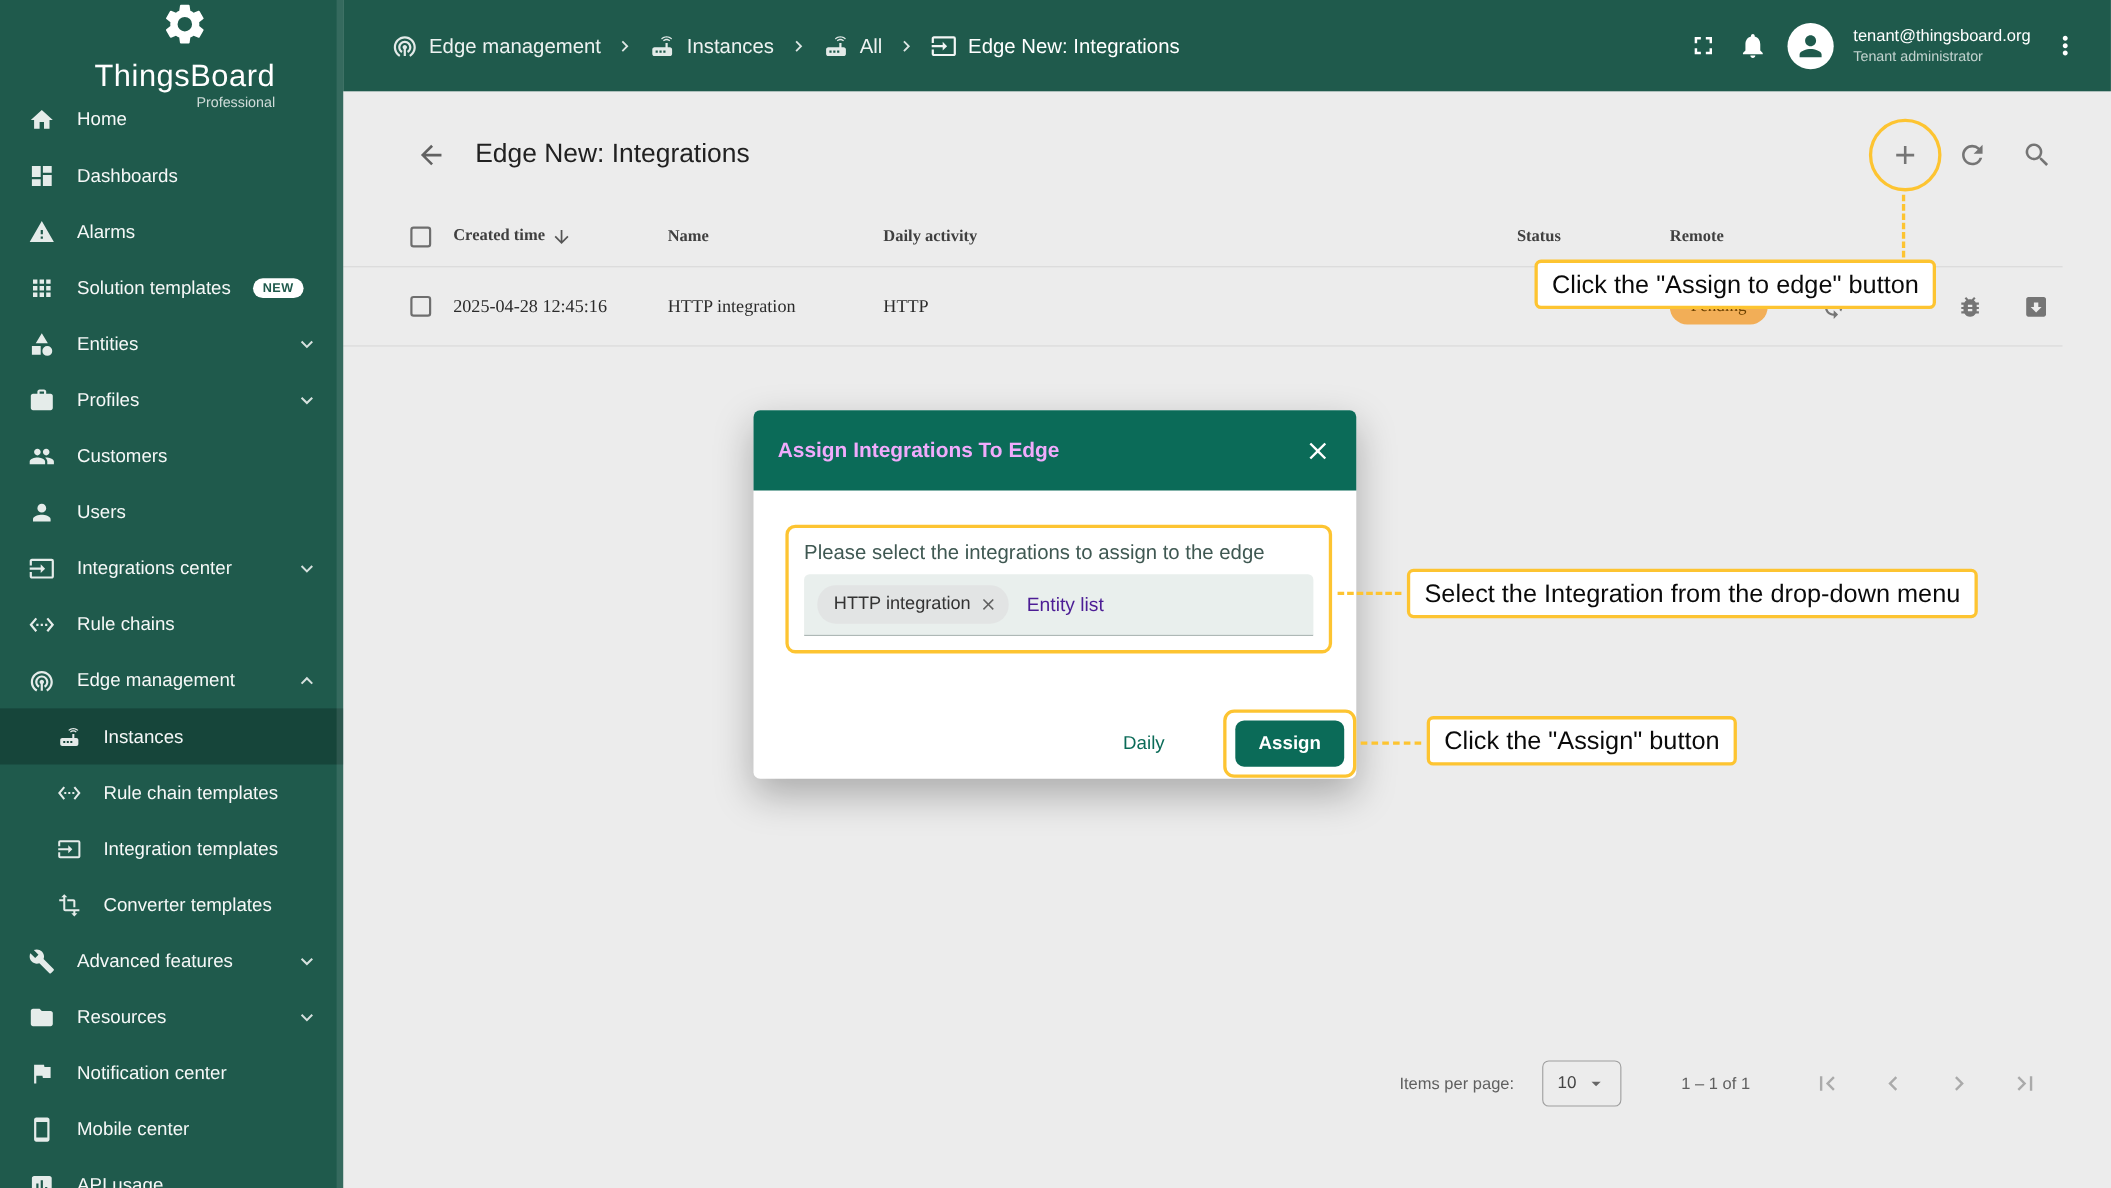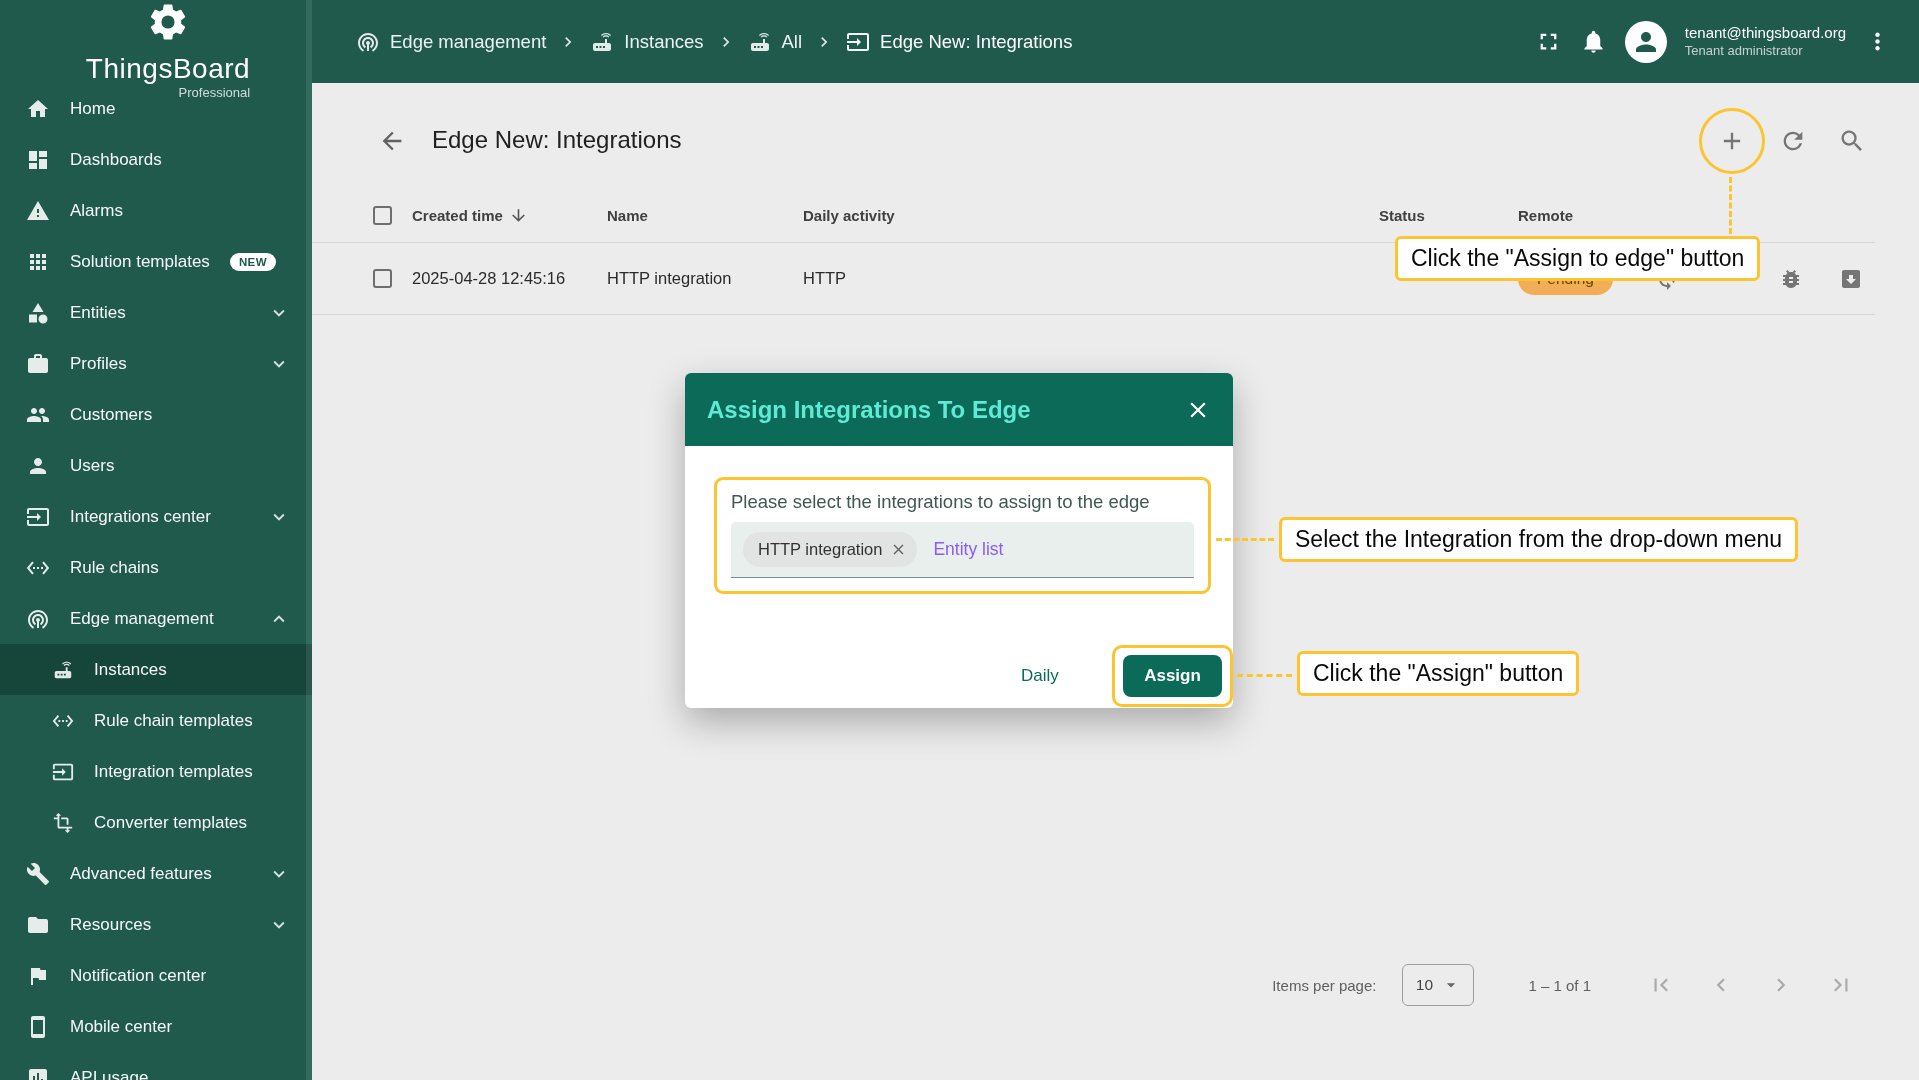--- a/index.html
+++ b/index.html
@@ -59,21 +59,21 @@
   .icon-btn.plus{ left:1406px; top:44px; }
   .icon-btn.refresh{ left:1467px; top:44px; }
   .icon-btn.search{ left:1526px; top:44px; }
   .page-title{ position:absolute; left:120px; top:43px; font-size:24px; font-weight:500; color:#212121; }
 
   .thead,.trow{ display:grid; grid-template-columns:39px 195px 196px 576px 139px 134px 1fr;
     padding-left:61px; align-items:center; position:absolute; left:0; right:44px; }
   .thead{ top:105px; height:55px; border-bottom:1px solid #d7d7d7;
     font-size:15px; font-weight:700; color:#404040; }
   .trow{ top:160px; height:72px; border-bottom:1px solid #d7d7d7; font-size:16.5px; color:#2b2b2b; cursor:pointer; }
-  .cell{ display:flex; align-items:center; }
+  .cell{ display:flex; align-items:flex-start;font-family:Liberation Serif, serif; }
   .checkbox{ width:19px; height:19px; border:2px solid #6e6e6e; border-radius:3px;
     display:inline-block; background:transparent; cursor:pointer; }
   .sort{ width:19px; height:19px; color:#555; margin-left:6px; }
   .chip-status{ background:#f2ae57; color:#6d4200; font-size:15.5px; font-weight:500;
     border-radius:16px; padding:7px 19px; }
   .cell.remote{ padding-right:12px; }
   .row-icon{ width:24px; height:24px; color:#757575; cursor:pointer; }
   .row-icon.sync{ margin-left:3px; }
   .row-icon.bug{ margin-left:auto; }
   .row-icon.dl{ margin-left:36px; }
@@ -89,31 +89,31 @@
   .pg-range{ margin-right:50px; }
   .pg-btn{ width:40px; height:40px; display:flex; align-items:center; justify-content:center;
     color:#aaaaaa; cursor:pointer; margin-left:20px; }
   .pg-btn [data-icon]{ width:26px; height:26px; }
 
   
   .dialog{ position:absolute; left:685px; top:373px; width:548px; height:335px;
     background:#fff; border-radius:6px; box-shadow:0 14px 36px rgba(0,0,0,.28); z-index:30; }
   .dlg-header{ height:73px; background:var(--accent,#0b6b58); border-radius:6px 6px 0 0;
     display:flex; align-items:center; padding:0 22px; }
-  .dlg-title{ color:#5eead4; font-size:24px; font-weight:600; }
+  .dlg-title{ color:#f0abfc; font-size:19px; font-weight:600; }
   .dlg-close{ margin-left:auto; width:26px; height:26px; color:#fff; cursor:pointer; }
   .field-highlight{ position:absolute; left:29px; top:104px; width:497px; height:117px;
     border:3px solid var(--annotation,#fdc431); border-radius:9px; padding:10px 14px; }
   .field-label{ font-size:18.5px; color:#3f5852; line-height:24px; white-space:nowrap; }
   .field-input{ margin-top:8px; height:56px; background:#e9efed; border-radius:5px 5px 0 0;
     border-bottom:1px solid #7c8c88; display:flex; align-items:center; padding:0 12px; cursor:text; }
   .chip{ background:#e2e4e4; border-radius:17px; height:35px; display:flex; align-items:center;
     gap:8px; padding:0 10px 0 15px; font-size:16.5px; color:#333; cursor:pointer; }
   .chip-x{ width:17px; height:17px; color:#616161; cursor:pointer; }
-  .placeholder{ margin-left:16px; color:#8b5cf6; font-size:17.5px; }
+  .placeholder{ margin-left:16px; color:#4c1d95; font-size:17.5px; }
   .btn-cancel{ position:absolute; left:318px; top:282px; height:42px; line-height:42px;
     padding:0 18px; color:var(--accent,#0b6b58); font-size:17px; font-weight:500; cursor:pointer; }
   .assign-highlight{ position:absolute; left:427px; top:272px; width:121px; height:62px;
     border:3px solid var(--annotation,#fdc431); border-radius:10px; pointer-events:none; }
   .btn-assign{ position:absolute; left:438px; top:282px; width:99px; height:42px;
     background:var(--accent,#0b6b58); color:#fff; border:none; border-radius:8px;
     font-size:17px; font-weight:600; cursor:pointer; font-family:inherit; }
 
   
   .ann-box{ position:absolute; z-index:40; background:#fff;

